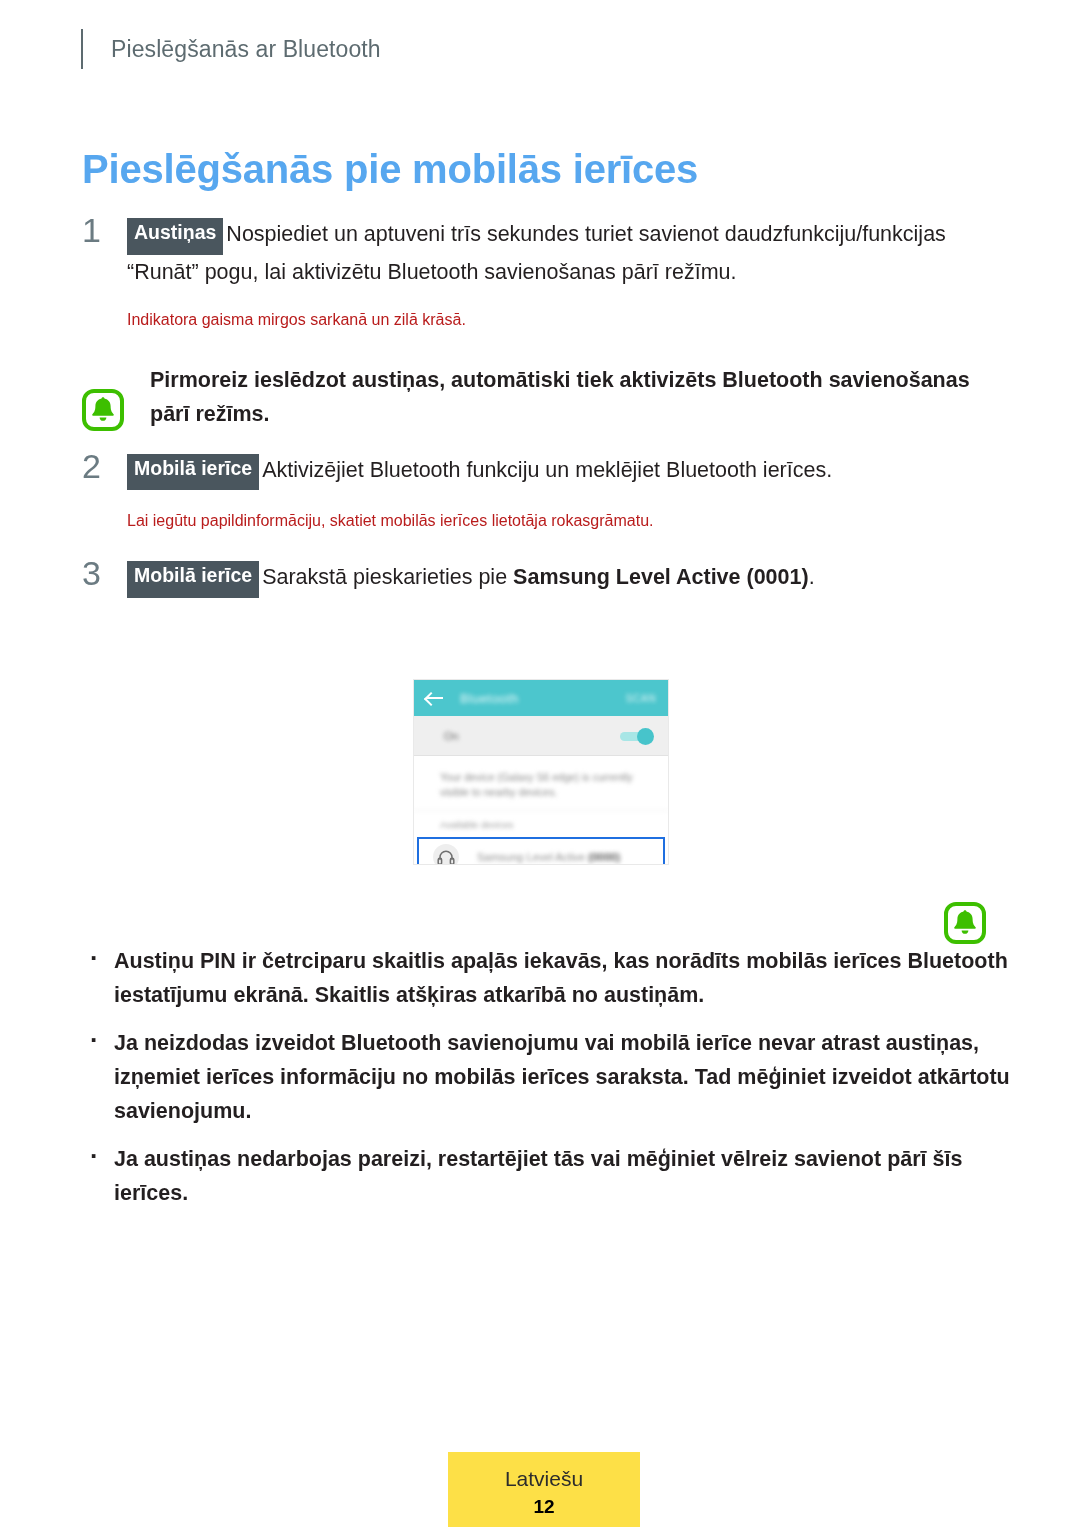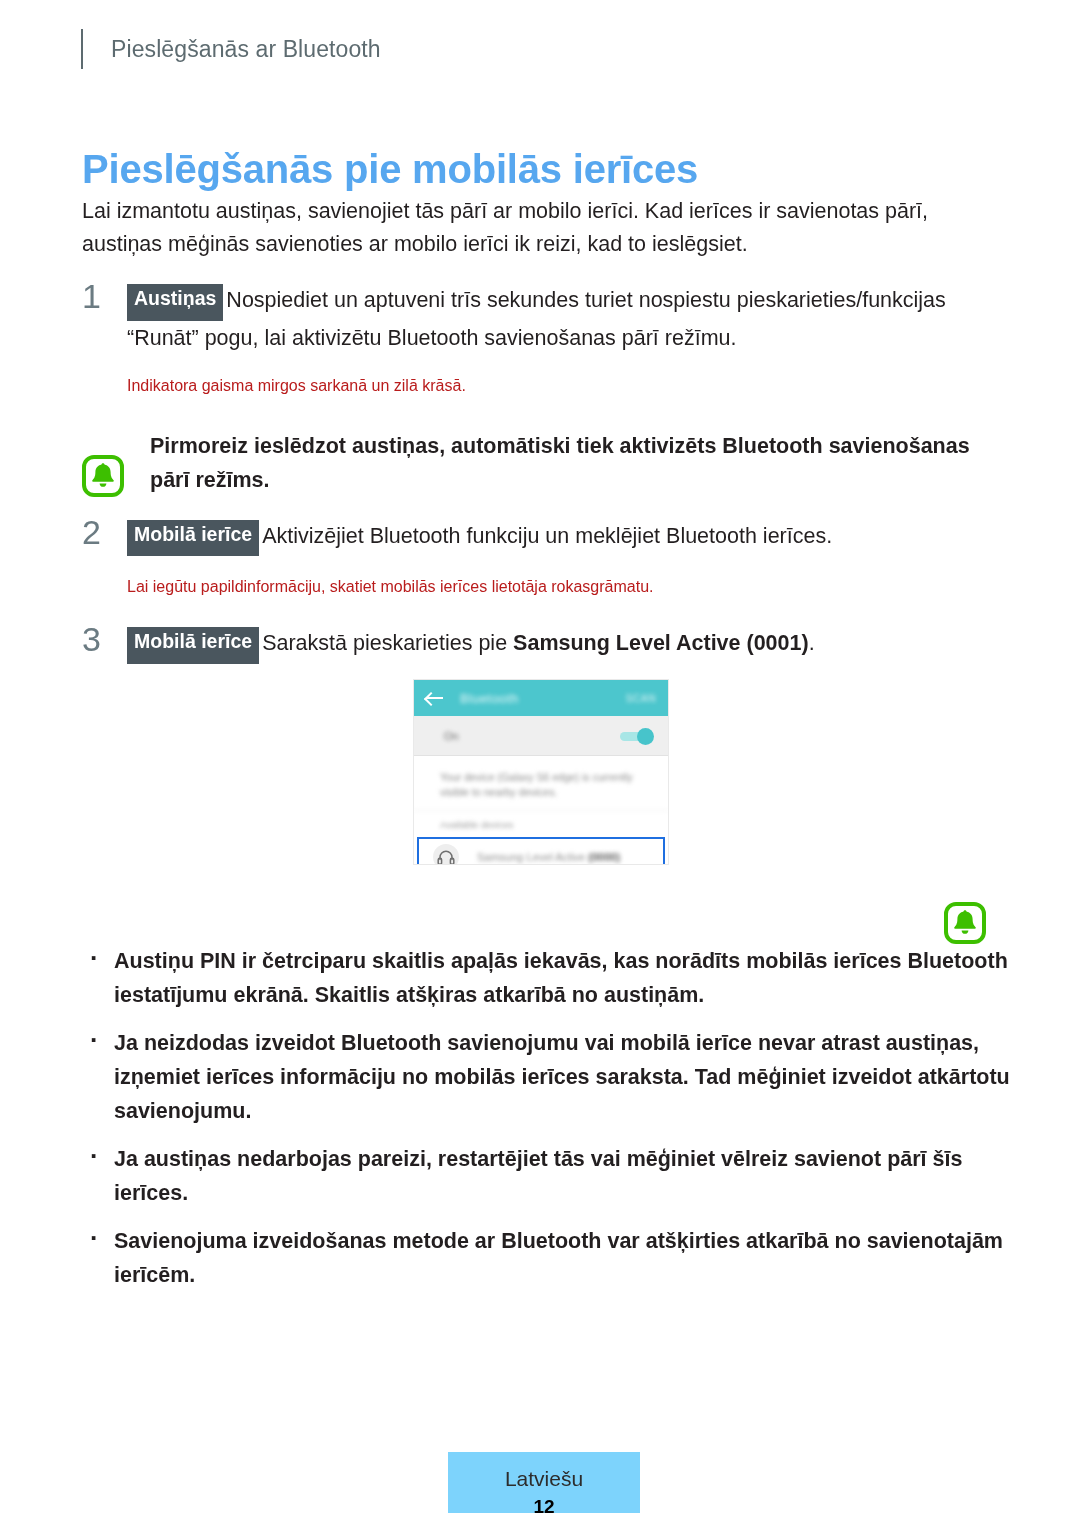--- a/index.html
+++ b/index.html
@@ -281,22 +281,22 @@
     color: #5e5e5e;
     font-weight: bold;
   }
 
   
   .footer {
     position: absolute;
     left: 448px;
     top: 1452px;
     width: 192px;
-    height: 61px;
-    background: #7dd3fc;
+    height: 75px;
+    background: #fde047;
     text-align: center;
     box-sizing: border-box;
     padding-top: 14px;
   }
   .footer-lang {
     font-size: 21px;
     color: #2c2c2c;
     line-height: 26px;
   }
   .footer-page {
@@ -311,25 +311,24 @@
 
 <div class="page-header">
   <div class="header-rule"></div>
   <div class="header-title">Pieslēgšanās ar Bluetooth</div>
 </div>
 
 <h1 class="doc-title">Pieslēgšanās pie mobilās ierīces</h1>
 
 <div class="content">
 
-  <p class="para">Lai izmantotu austiņas, savienojiet tās pārī ar mobilo ierīci. Kad ierīces ir savienotas pārī, austiņas mēģinās savienoties ar mobilo ierīci ik reizi, kad to ieslēgsiet.</p>
 
   <div class="step">
     <div class="step-num">1</div>
-    <div class="step-body"><span class="tag">Austiņas</span><span>Nospiediet un aptuveni trīs sekundes turiet nospiestu pieskarieties/funkcijas “Runāt” pogu, lai aktivizētu Bluetooth savienošanas pārī režīmu.</span></div>
+    <div class="step-body"><span class="tag">Austiņas</span><span>Nospiediet un aptuveni trīs sekundes turiet savienot daudzfunkciju/funkcijas “Runāt” pogu, lai aktivizētu Bluetooth savienošanas pārī režīmu.</span></div>
     <div class="step-sub">Indikatora gaisma mirgos sarkanā un zilā krāsā.</div>
   </div>
 
   <div class="note">
     <span class="note-icon">
       <svg width="42" height="42" viewBox="0 0 42 42">
         <rect x="2" y="2" width="38" height="38" rx="10" ry="10" fill="none" stroke="#3dbf00" stroke-width="4"></rect>
         <path d="M21 9.5c-4.6 0-7.6 3.2-7.6 7.6 0 5.4-1.9 6.9-3 8.1-.5.6-.2 1.5.7 1.5h19.8c.9 0 1.2-.9.7-1.5-1.1-1.2-3-2.7-3-8.1 0-4.4-3-7.6-7.6-7.6z" fill="#3dbf00"></path>
         <path d="M21 8.2c.9 0 1.6.7 1.6 1.6s-.7 1.6-1.6 1.6-1.6-.7-1.6-1.6.7-1.6 1.6-1.6z" fill="#3dbf00"></path>
         <path d="M17.6 28.4h6.8c0 1.9-1.5 3.4-3.4 3.4s-3.4-1.5-3.4-3.4z" fill="#3dbf00"></path>
@@ -391,21 +390,20 @@
         <rect x="2" y="2" width="38" height="38" rx="10" ry="10" fill="none" stroke="#3dbf00" stroke-width="4"></rect>
         <path d="M21 9.5c-4.6 0-7.6 3.2-7.6 7.6 0 5.4-1.9 6.9-3 8.1-.5.6-.2 1.5.7 1.5h19.8c.9 0 1.2-.9.7-1.5-1.1-1.2-3-2.7-3-8.1 0-4.4-3-7.6-7.6-7.6z" fill="#3dbf00"></path>
         <path d="M21 8.2c.9 0 1.6.7 1.6 1.6s-.7 1.6-1.6 1.6-1.6-.7-1.6-1.6.7-1.6 1.6-1.6z" fill="#3dbf00"></path>
         <path d="M17.6 28.4h6.8c0 1.9-1.5 3.4-3.4 3.4s-3.4-1.5-3.4-3.4z" fill="#3dbf00"></path>
       </svg>
     </span>
     <ul class="bullets">
       <li>Austiņu PIN ir četrciparu skaitlis apaļās iekavās, kas norādīts mobilās ierīces Bluetooth iestatījumu ekrānā. Skaitlis atšķiras atkarībā no austiņām.</li>
       <li>Ja neizdodas izveidot Bluetooth savienojumu vai mobilā ierīce nevar atrast austiņas, izņemiet ierīces informāciju no mobilās ierīces saraksta. Tad mēģiniet izveidot atkārtotu savienojumu.</li>
       <li>Ja austiņas nedarbojas pareizi, restartējiet tās vai mēģiniet vēlreiz savienot pārī šīs ierīces.</li>
-      <li>Savienojuma izveidošanas metode ar Bluetooth var atšķirties atkarībā no savienotajām ierīcēm.</li>
     </ul>
   </div>
 </div>
 
 <div class="footer">
   <div class="footer-lang">Latviešu</div>
   <div class="footer-page">12</div>
 </div>
 
 </body></html>

